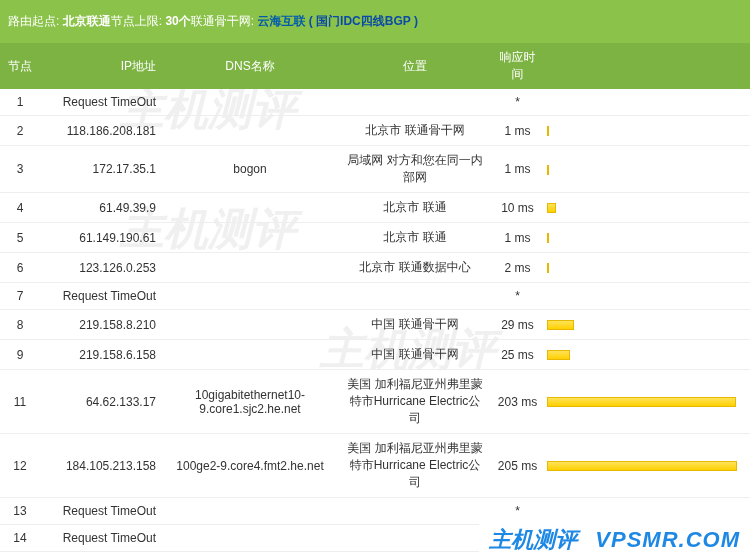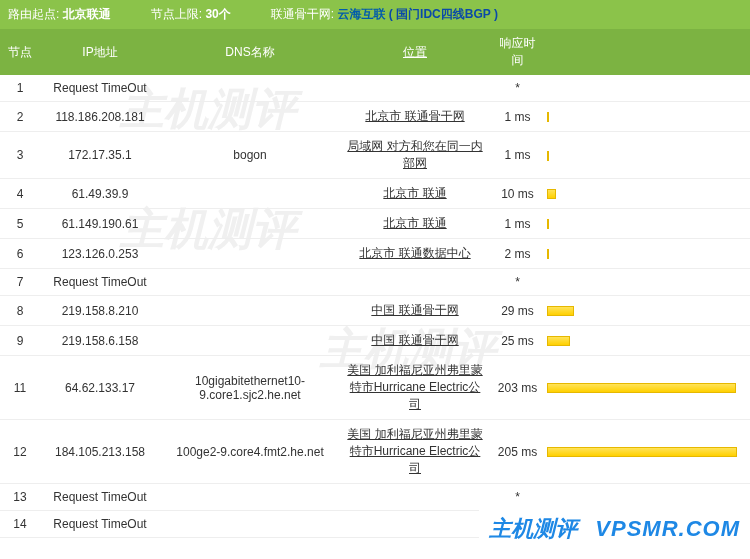--- a/index.html
+++ b/index.html
@@ -1,33 +1,33 @@
 <!DOCTYPE html>
 <html><head>
 <meta charset="utf-8">
 <style>
   * { margin: 0; padding: 0; box-sizing: border-box; }
   body { font-family: "Microsoft YaHei", Arial, sans-serif; font-size: 12px; color: #333; background: #fff; width: 750px; }
-  .info-bar { background: #8bc34a; color: #fff; padding: 6px 8px; display: flex; gap: 40px; align-items: center; font-size: 12px; }
+  .info-bar { background: #8bc34a; color: #fff; padding: 13px 8px; display: flex; align-items: center; font-size: 12px; }
   .info-bar .item span.lbl { color: #fff; }
   .info-bar .item span.val { color: #fff; font-weight: bold; }
   .info-bar .sponsor { color: #fff; }
   .info-bar .sponsor a { color: #005bac; text-decoration: none; }
   .info-bar .sponsor b { color: #0a4aa8; }
   table { width: 100%; border-collapse: collapse; }
   thead th { background: #7cb342; color: #fff; font-weight: normal; padding: 6px 4px; text-align: center; font-size: 12px; }
   tbody td { border-bottom: 1px solid #eee; padding: 6px 4px; text-align: center; font-size: 12px; vertical-align: middle; }
   .col-node { width: 40px; }
-  .col-ip { width: 120px; }
+  .col-ip { width: 120px; text-align: right; }
   .col-dns { width: 180px; }
-  .col-loc { width: 150px; text-decoration: underline; }
+  .col-loc { width: 150px; }
   .col-rt { width: 55px; }
   .col-bar { width: auto; text-align: left; padding-left: 2px; }
   .bar { display: inline-block; height: 10px; background: linear-gradient(to bottom, #ffe359 0%, #ffd000 100%); border: 1px solid #e6b800; vertical-align: middle; }
-  .watermark-bar { position: fixed; bottom: 11px; right: 0; background: #fff; padding: 4px 10px; font-size: 22px; font-weight: bold; font-style: italic; }
+  .watermark-bar { position: fixed; bottom: 0; right: 0; background: #fff; padding: 4px 10px; font-size: 22px; font-weight: bold; font-style: italic; }
   .watermark-bar .zh { color: #1e88e5; }
   .watermark-bar .en { color: #1e88e5; margin-left: 12px; letter-spacing: 1px; }
   .wm-bg { position: absolute; font-size: 44px; color: #f0f0f0; font-weight: bold; pointer-events: none; z-index: -1; font-style: italic; }
   .wm1 { top: 80px; left: 120px; }
   .wm2 { top: 200px; left: 120px; }
   .wm3 { top: 320px; left: 320px; }
 </style>
 </head>
 <body>
 

